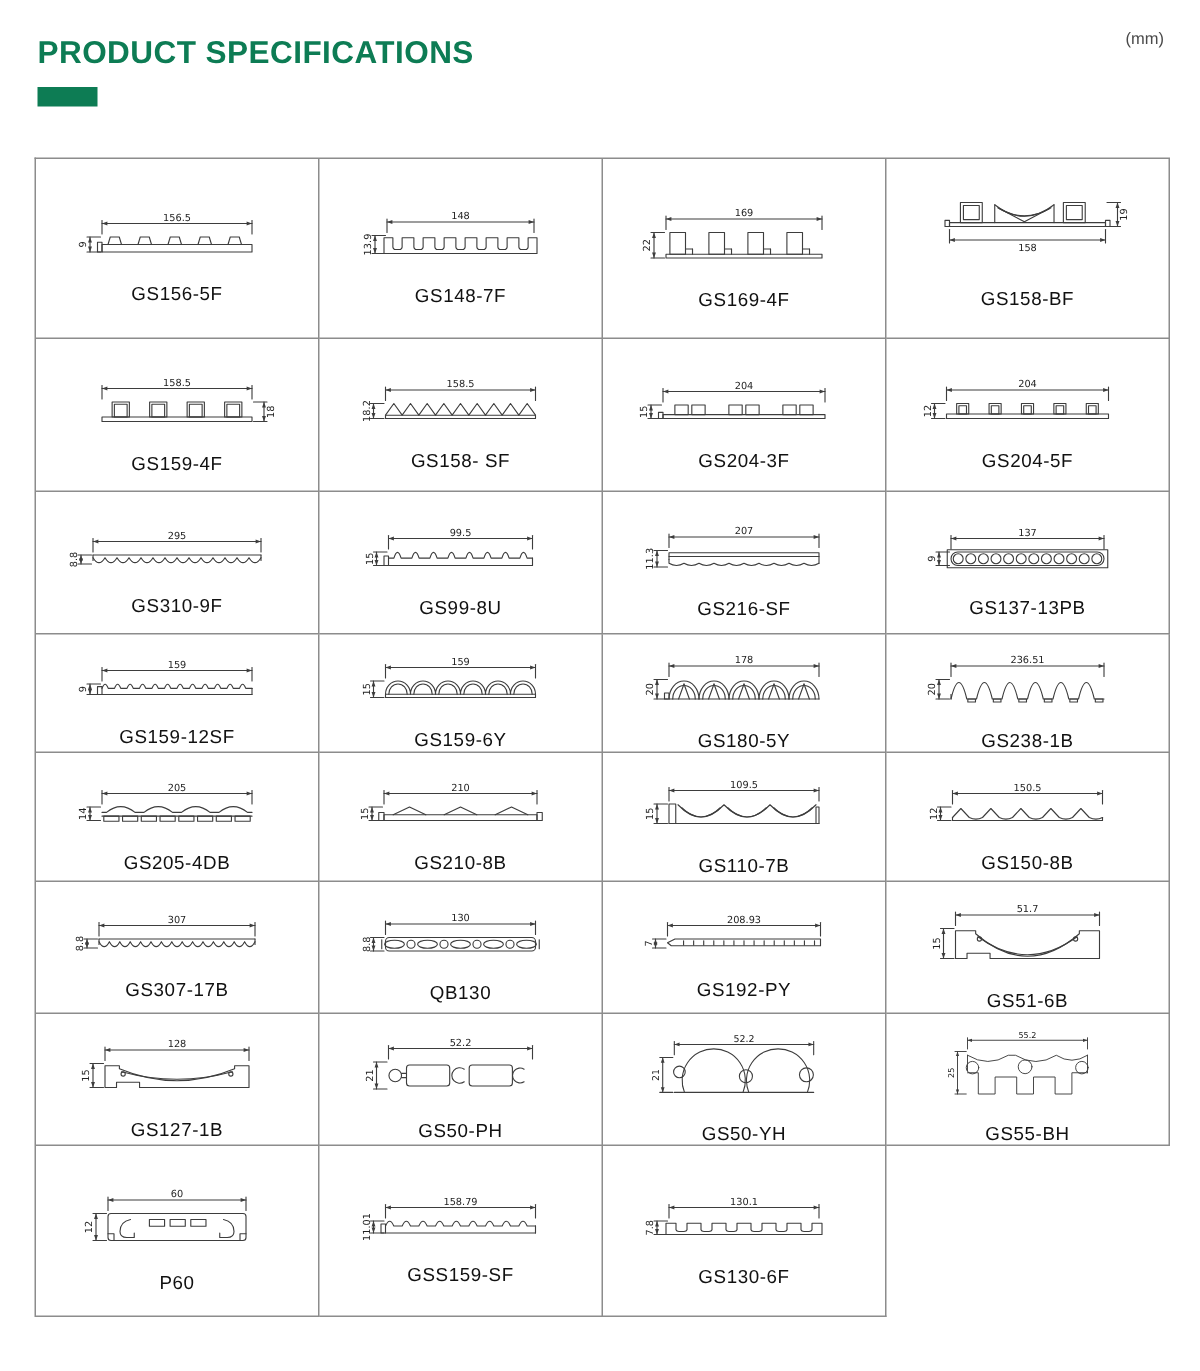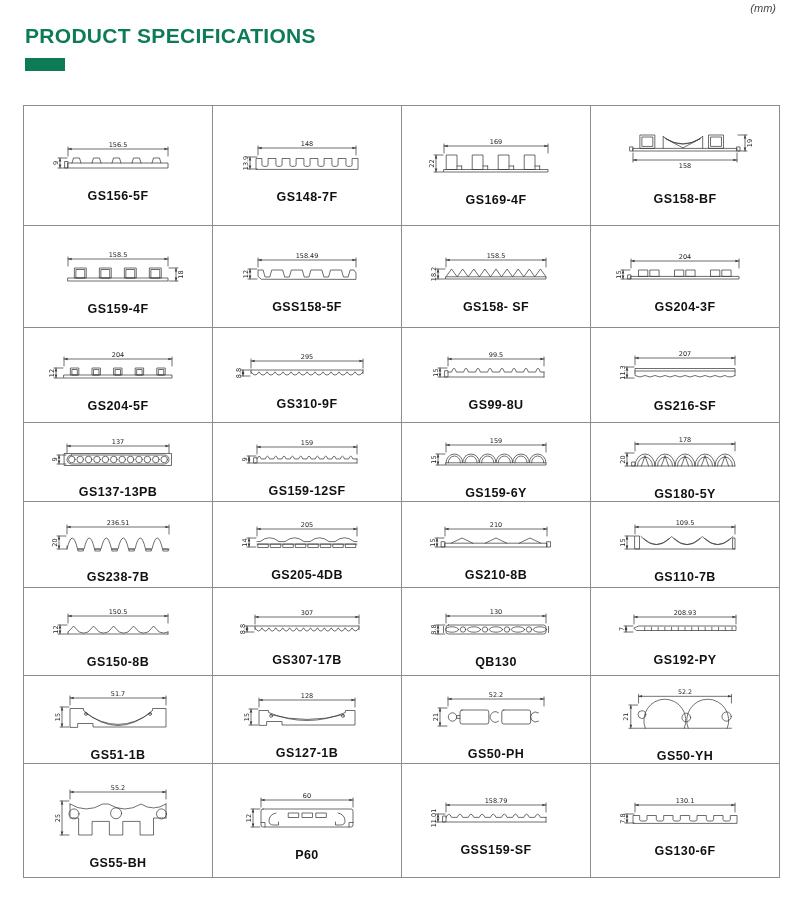--- a/index.html
+++ b/index.html
@@ -1,24 +1,24 @@
 <!DOCTYPE html>
 <html><head>
 <meta charset="utf-8">
 <style>
   html,body{margin:0;padding:0;background:#fff;}
   body{width:800px;height:914px;position:relative;font-family:"Liberation Sans",sans-serif;overflow:hidden;}
   .page-title{position:absolute;left:25px;top:24px;margin:0;font-size:21px;font-weight:700;color:#0d7c54;letter-spacing:.3px;}
-  .unit-label{position:absolute;right:24px;top:2px;font-size:11px;color:#4a4a4a;font-style:italic;}
+  .unit-label{position:absolute;right:24px;top:20px;font-size:11px;color:#4a4a4a;}
   .accent-swatch{position:absolute;left:25px;top:58px;width:40px;height:13px;background:#0d7c54;}
   .grid{position:absolute;left:23px;top:105px;width:756px;display:grid;grid-template-columns:repeat(4,189px);
         border-top:1px solid #8c8c8c;border-left:1px solid #8c8c8c;}
   .cell{border-right:1px solid #8c8c8c;border-bottom:1px solid #8c8c8c;box-sizing:border-box;
         display:flex;flex-direction:column;align-items:center;justify-content:center;overflow:hidden;gap:13px;}
-  .code{font-size:12.5px;font-weight:700;color:#111;letter-spacing:.4px;white-space:pre;}
+  .code{font-size:12.5px;font-weight:400;color:#111;letter-spacing:.4px;white-space:pre;}
   .pf path,.pf line,.pf rect,.pf circle,.pf ellipse,.pf polyline{stroke:#3d3d3d;stroke-width:.75;fill:none;stroke-linejoin:round;stroke-linecap:round;}
   .pf polygon.ah{fill:#3d3d3d;stroke:none;}
   .pf text.dim{fill:#222;stroke:none;font-size:6.5px;font-family:"DejaVu Sans",sans-serif;}
 </style>
 </head>
 <body>
 
 <h1 class="page-title">PRODUCT SPECIFICATIONS</h1>
 <span class="unit-label">(mm)</span>
 <div class="accent-swatch"></div>
@@ -143,38 +143,20 @@
         <line x1="143" y1="19" x2="143" y2="28"></line>
         <text class="dim" x="93" y="19" text-anchor="middle">158.5</text>
         <line x1="151" y1="30" x2="151" y2="43"></line>
         <polygon class="ah" points="151,30 149.7,33.6 152.3,33.6"></polygon>
         <polygon class="ah" points="151,43 149.7,39.4 152.3,39.4"></polygon>
         <line x1="153" y1="30" x2="144" y2="30"></line>
         <line x1="153" y1="43" x2="144" y2="43"></line>
         <text class="dim" transform="rotate(-90 157.5 36.5)" x="157.5" y="36.5" text-anchor="middle">18</text>
       </svg>
       <div class="code">GS159-4F</div>
-    </div>
-    <div class="cell">
-      <svg class="pf" width="186" height="48" viewBox="0 0 186 48">
-        <path d="M47,40 L44,37.5 L44,31 H49.096000000000004 L51.056,38 H55.76 L57.72,31 H68.696 L70.656,38 H75.36 L77.32000000000001,31 H88.296 L90.256,38 H94.96000000000001 L96.92,31 H107.89600000000002 L109.85600000000001,38 H114.56000000000002 L116.52000000000001,31 H127.49600000000001 L129.45600000000002,38 H134.16 L136.12,31 H140 L142,34 V40 Z"></path>
-        <line x1="44" y1="21" x2="142" y2="21"></line>
-        <polygon class="ah" points="44,21 47.6,19.7 47.6,22.3"></polygon>
-        <polygon class="ah" points="142,21 138.4,19.7 138.4,22.3"></polygon>
-        <line x1="44" y1="19" x2="44" y2="28"></line>
-        <line x1="142" y1="19" x2="142" y2="28"></line>
-        <text class="dim" x="93" y="19" text-anchor="middle">158.49</text>
-        <line x1="36" y1="30" x2="36" y2="40"></line>
-        <polygon class="ah" points="36,30 34.7,33.6 37.3,33.6"></polygon>
-        <polygon class="ah" points="36,40 34.7,36.4 37.3,36.4"></polygon>
-        <line x1="34" y1="30" x2="43" y2="30"></line>
-        <line x1="34" y1="40" x2="43" y2="40"></line>
-        <text class="dim" transform="rotate(-90 33.5 35)" x="33.5" y="35" text-anchor="middle">12</text>
-      </svg>
-      <div class="code">GSS158-5F</div>
     </div>
     <div class="cell">
       <svg class="pf" width="186" height="48" viewBox="0 0 186 48">
         <rect x="43" y="37.8" width="100" height="2.2"></rect>
         <polyline points="43,37.8 48.55555555555556,30 54.111111111111114,37.8 59.66666666666667,30 65.22222222222223,37.8 70.77777777777779,30 76.33333333333333,37.8 81.88888888888889,30 87.44444444444444,37.8 93,30 98.55555555555556,37.8 104.11111111111111,30 109.66666666666666,37.8 115.22222222222221,30 120.77777777777777,37.8 126.33333333333333,30 131.88888888888889,37.8 137.44444444444443,30 143,37.8"></polyline>
         <line x1="43" y1="21" x2="143" y2="21"></line>
         <polygon class="ah" points="43,21 46.6,19.7 46.6,22.3"></polygon>
         <polygon class="ah" points="143,21 139.4,19.7 139.4,22.3"></polygon>
         <line x1="43" y1="19" x2="43" y2="28"></line>
         <line x1="143" y1="19" x2="143" y2="28"></line>
@@ -435,21 +417,21 @@
         <line x1="42" y1="19" x2="42" y2="28"></line>
         <line x1="144" y1="19" x2="144" y2="28"></line>
         <text class="dim" x="93" y="19" text-anchor="middle">236.51</text>
         <line x1="34" y1="30" x2="34" y2="43"></line>
         <polygon class="ah" points="34,30 32.7,33.6 35.3,33.6"></polygon>
         <polygon class="ah" points="34,43 32.7,39.4 35.3,39.4"></polygon>
         <line x1="32" y1="30" x2="41" y2="30"></line>
         <line x1="32" y1="43" x2="41" y2="43"></line>
         <text class="dim" transform="rotate(-90 31.5 36.5)" x="31.5" y="36.5" text-anchor="middle">20</text>
       </svg>
-      <div class="code">GS238-7B</div>
+      <div class="code">GS238-1B</div>
     </div>
     <div class="cell">
       <svg class="pf" width="186" height="47" viewBox="0 0 186 47">
         <line x1="43" y1="36.1" x2="143" y2="36.1"></line>
         <path d="M43,33.6 h3 q9.5,-7.6499999999999995 19,0 h3 h3 q9.5,-7.6499999999999995 19,0 h3 h3 q9.5,-7.6499999999999995 19,0 h3 h3 q9.5,-7.6499999999999995 19,0 h3"></path>
         <rect x="44.2" y="36.1" width="10.1" height="3.42"></rect>
         <rect x="56.7" y="36.1" width="10.1" height="3.42"></rect>
         <rect x="69.2" y="36.1" width="10.1" height="3.42"></rect>
         <rect x="81.7" y="36.1" width="10.1" height="3.42"></rect>
         <rect x="94.2" y="36.1" width="10.1" height="3.42"></rect>
@@ -633,21 +615,21 @@
         <line x1="45" y1="19" x2="45" y2="28"></line>
         <line x1="141" y1="19" x2="141" y2="28"></line>
         <text class="dim" x="93" y="19" text-anchor="middle">51.7</text>
         <line x1="37" y1="30" x2="37" y2="50"></line>
         <polygon class="ah" points="37,30 35.7,33.6 38.3,33.6"></polygon>
         <polygon class="ah" points="37,50 35.7,46.4 38.3,46.4"></polygon>
         <line x1="35" y1="30" x2="44" y2="30"></line>
         <line x1="35" y1="50" x2="44" y2="50"></line>
         <text class="dim" transform="rotate(-90 34.5 40)" x="34.5" y="40" text-anchor="middle">15</text>
       </svg>
-      <div class="code">GS51-1B</div>
+      <div class="code">GS51-6B</div>
     </div>
     <div class="cell">
       <svg class="pf" width="186" height="54" viewBox="0 0 186 54">
         <path d="M45,46 L45,31.5 H54.6 V33.5 Q93,49.5 131.4,33.5 V31.5 H141 V46 H68.03999999999999 V42.5 H52.68 V46 Z"></path>
         <path d="M56.1,35.5 Q93,45.5 129.9,35.5"></path>
         <circle cx="57.1" cy="37" r="1.4"></circle>
         <circle cx="128.9" cy="37" r="1.4"></circle>
         <line x1="45" y1="21" x2="141" y2="21"></line>
         <polygon class="ah" points="45,21 48.6,19.7 48.6,22.3"></polygon>
         <polygon class="ah" points="141,21 137.4,19.7 137.4,22.3"></polygon>

